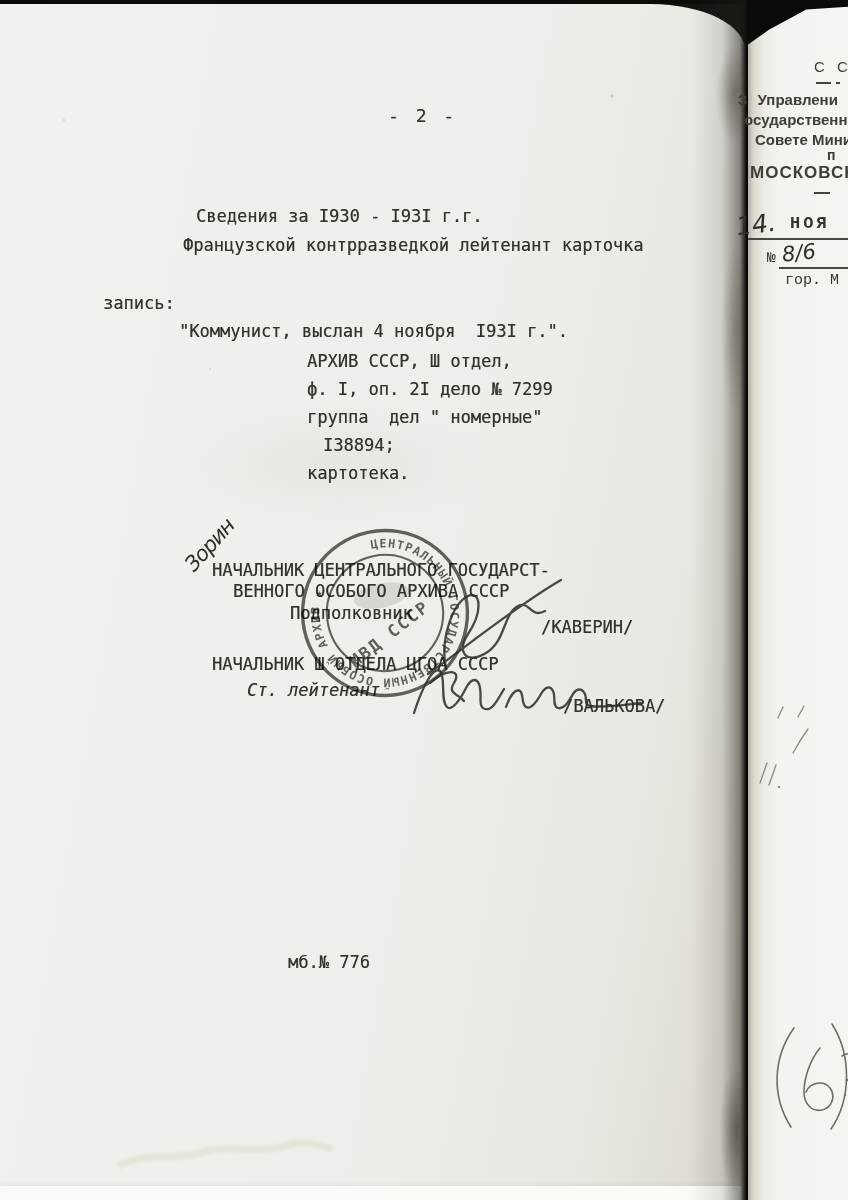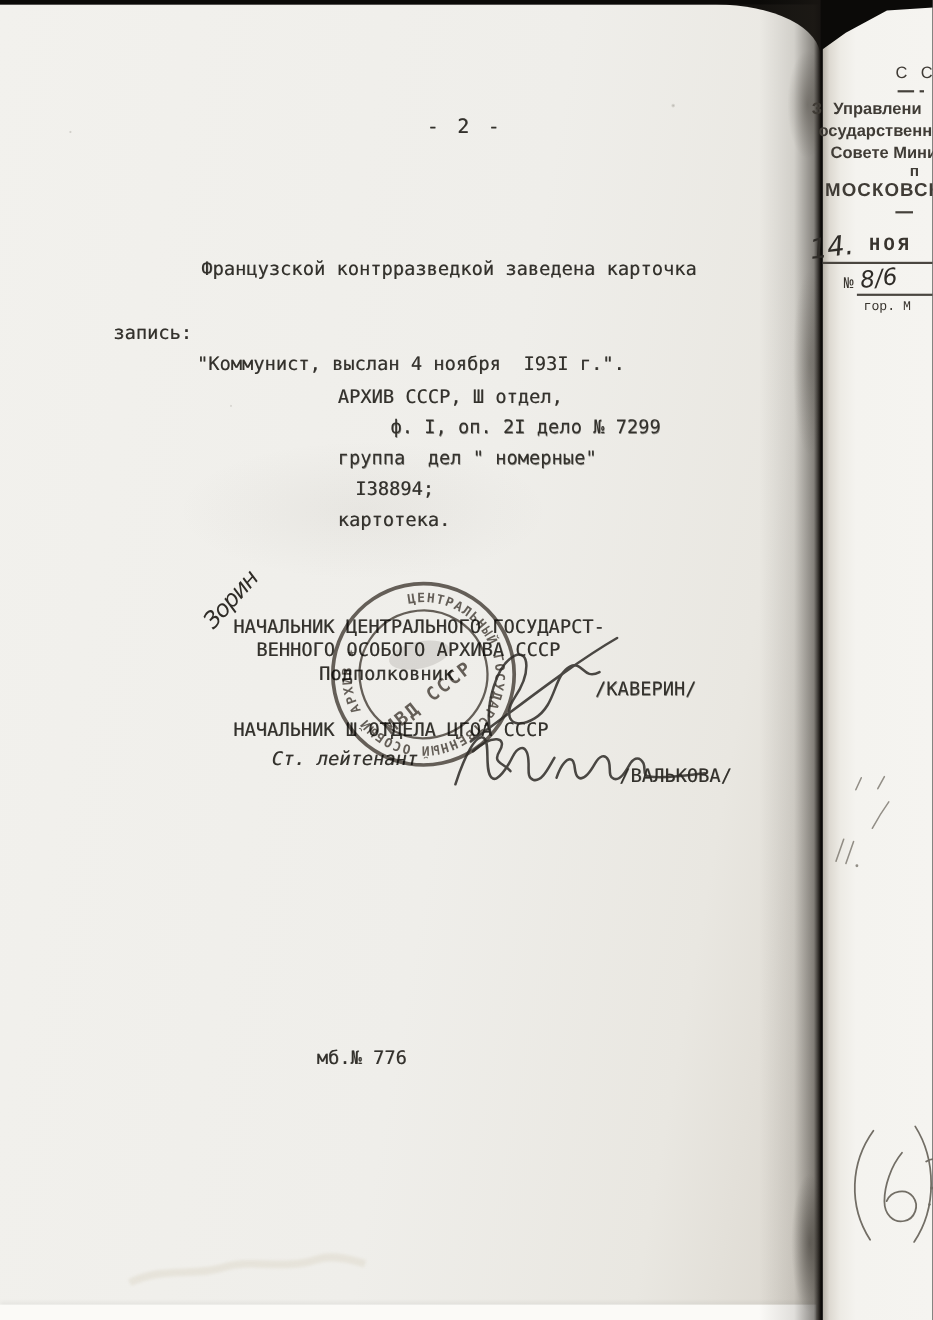--- a/index.html
+++ b/index.html
@@ -45,26 +45,27 @@
 </head>
 <body>
 
 <div id="screen">
   <div class="topline"></div>
 
   <div class="page-main">
 
     <div class="tw abs" style="left:388px;top:101px;font-size:18px;letter-spacing:3px;">- 2 -</div>
 
-    <div class="tw abs" style="left:183px;top:231px;">Французской контрразведкой заведена карточка</div>
+    <div class="tw abs" style="left:196px;top:202px;">Сведения за I930 - I93I г.г.</div>
+    <div class="tw abs" style="left:183px;top:231px;">Французской контрразведкой лейтенант карточка</div>
     <div class="tw abs" style="left:103px;top:289px;">запись:</div>
     <div class="tw abs" style="left:179px;top:317px;">"Коммунист, выслан 4 ноября  I93I г.".</div>
 
     <div class="tw abs" style="left:307px;top:347px;">АРХИВ СССР, Ш отдел,</div>
-    <div class="tw abs" style="left:307px;top:375px;margin-left:48px;">ф. I, оп. 2I дело № 7299</div>
+    <div class="tw abs" style="left:307px;top:375px;">ф. I, оп. 2I дело № 7299</div>
     <div class="tw abs" style="left:307px;top:403px;">группа  дел " номерные"</div>
     <div class="tw abs" style="left:323px;top:431px;">I38894;</div>
     <div class="tw abs" style="left:307px;top:459px;">картотека.</div>
 
     <div class="tw abs" style="left:233px;top:577px;">ВЕННОГО ОСОБОГО АРХИВА СССР</div>
     <div class="tw abs" style="left:212px;top:556px;">НАЧАЛЬНИК ЦЕНТРАЛЬНОГО ГОСУДАРСТ-</div>
     <div class="tw abs" style="left:290px;top:599px;">Подполковник</div>
     <div class="tw abs" style="left:541px;top:613px;">/КАВЕРИН/</div>
     <div class="tw abs" style="left:212px;top:650px;">НАЧАЛЬНИК Ш ОТДЕЛА ЦГОА СССР</div>
     <div class="tw abs" style="left:247px;top:676px;font-style:italic;">Ст. лейтенант</div>
@@ -119,21 +120,21 @@
     <div class="dash" style="left:66px;top:192px;width:16px;"></div>
 
     <div class="hw abs" style="left:-12px;top:210px;font-size:25px;transform:rotate(-7deg);color:#2f2c28;">14.</div>
     <div class="ser abs" style="left:42px;top:214px;font-size:17px;font-weight:700;letter-spacing:3px;">НОЯ</div>
     <div class="rule" style="left:0px;top:238px;width:100px;"></div>
 
     <div class="ser abs" style="left:19px;top:250px;font-size:15px;">№</div>
     <div class="hw abs" style="left:34px;top:241px;font-size:21px;transform:rotate(-6deg);color:#2f2c28;">8/6</div>
     <div class="rule" style="left:31px;top:267px;width:69px;height:1.5px;"></div>
 
-    <div class="ser abs" style="left:37px;top:272px;font-size:12px;">гор. М</div>
+    <div class="ser abs" style="left:37px;top:272px;font-size:15px;">гор. М</div>
 
     <svg class="abs" width="100" height="1200" viewBox="0 0 100 1200" style="left:0;top:0;">
       <g fill="none" stroke="#726d64" stroke-width="1.4" stroke-linecap="round" opacity=".75">
         <path d="M30 718 L35 707"></path>
         <path d="M50 717 L56 706"></path>
         <path d="M45 753 C50 744 55 736 60 729"></path>
         <path d="M12 783 L19 763"></path>
         <path d="M21 785 L28 765"></path>
         <circle cx="31" cy="787" r="1.3" fill="#726d64" stroke="none"></circle>
       </g>

